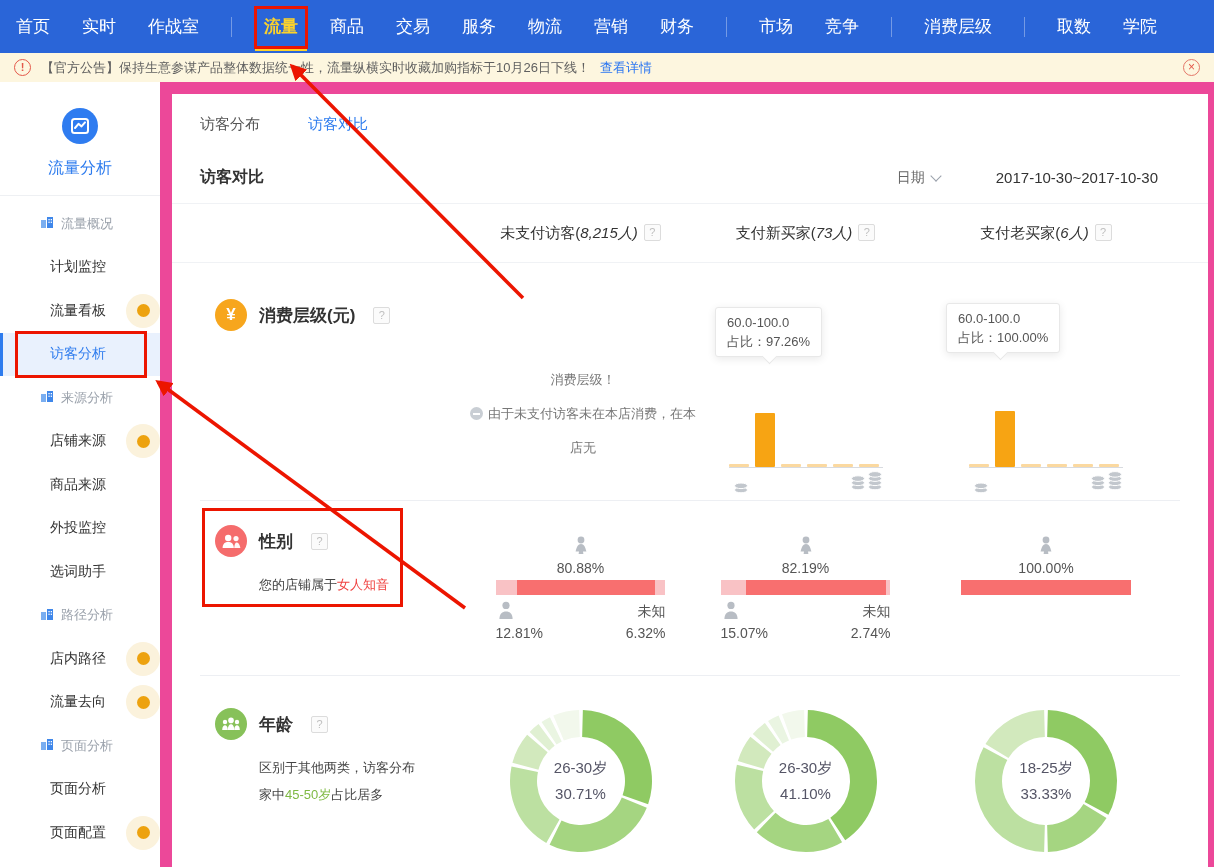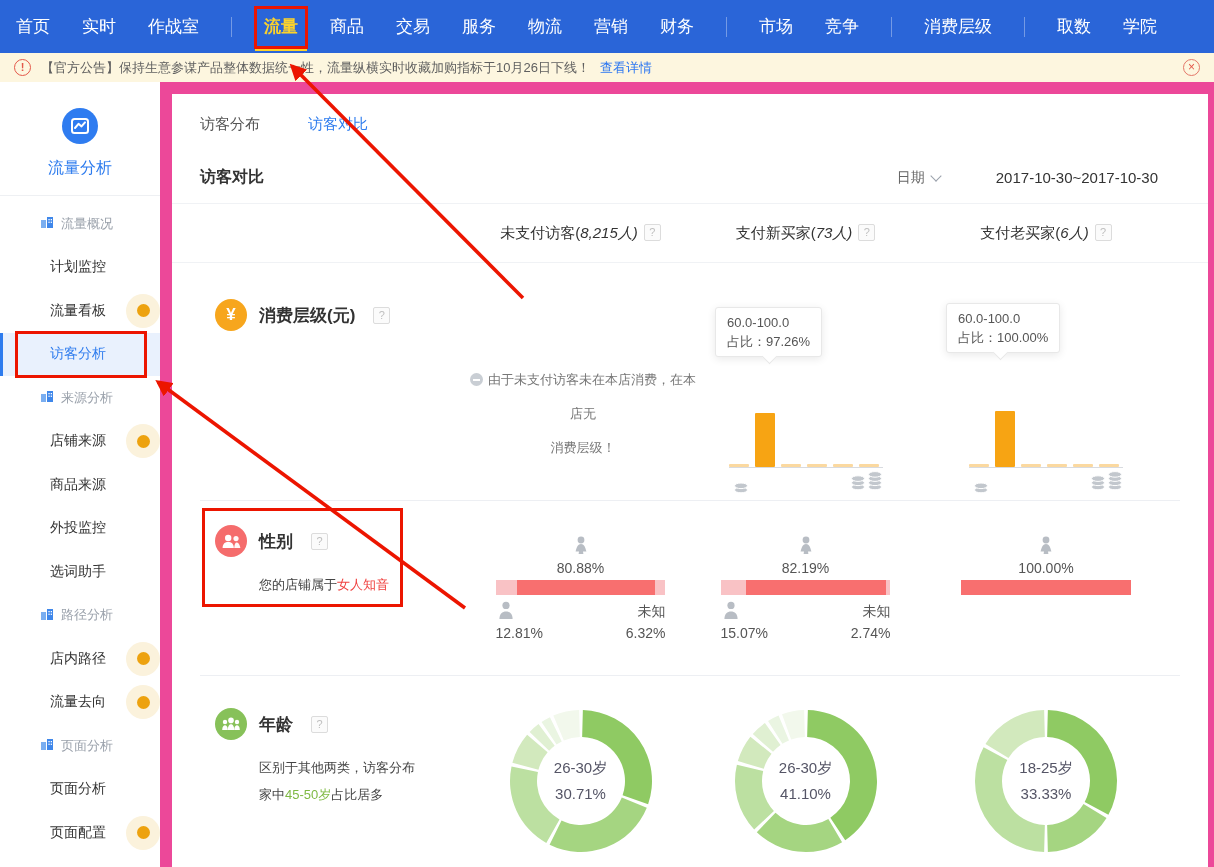--- a/index.html
+++ b/index.html
@@ -282,22 +282,22 @@
     <section class="grid sec-consumption">
       <div class="label-cell">
         <div class="sec-title-row">
           <span class="sec-ico ico-yuan">¥</span>
           <span class="sec-title">消费层级(元)</span>
           <span class="qbadge">?</span>
         </div>
       </div>
       <div class="dcell">
         <div class="cons-note">
+          <div>消费层级！</div>
           <div><span class="minus-ico"></span><span>由于未支付访客未在本店消费，在本店无</span></div>
-          <div>消费层级！</div>
         </div>
       </div>
       <div class="dcell">
         <div class="tooltip tt-c">
           <div>60.0-100.0</div>
           <div>占比：97.26%</div>
         </div>
         <div class="mini">
           <div class="mini-bars">
               <div class="bar" style="height:3px"></div>

